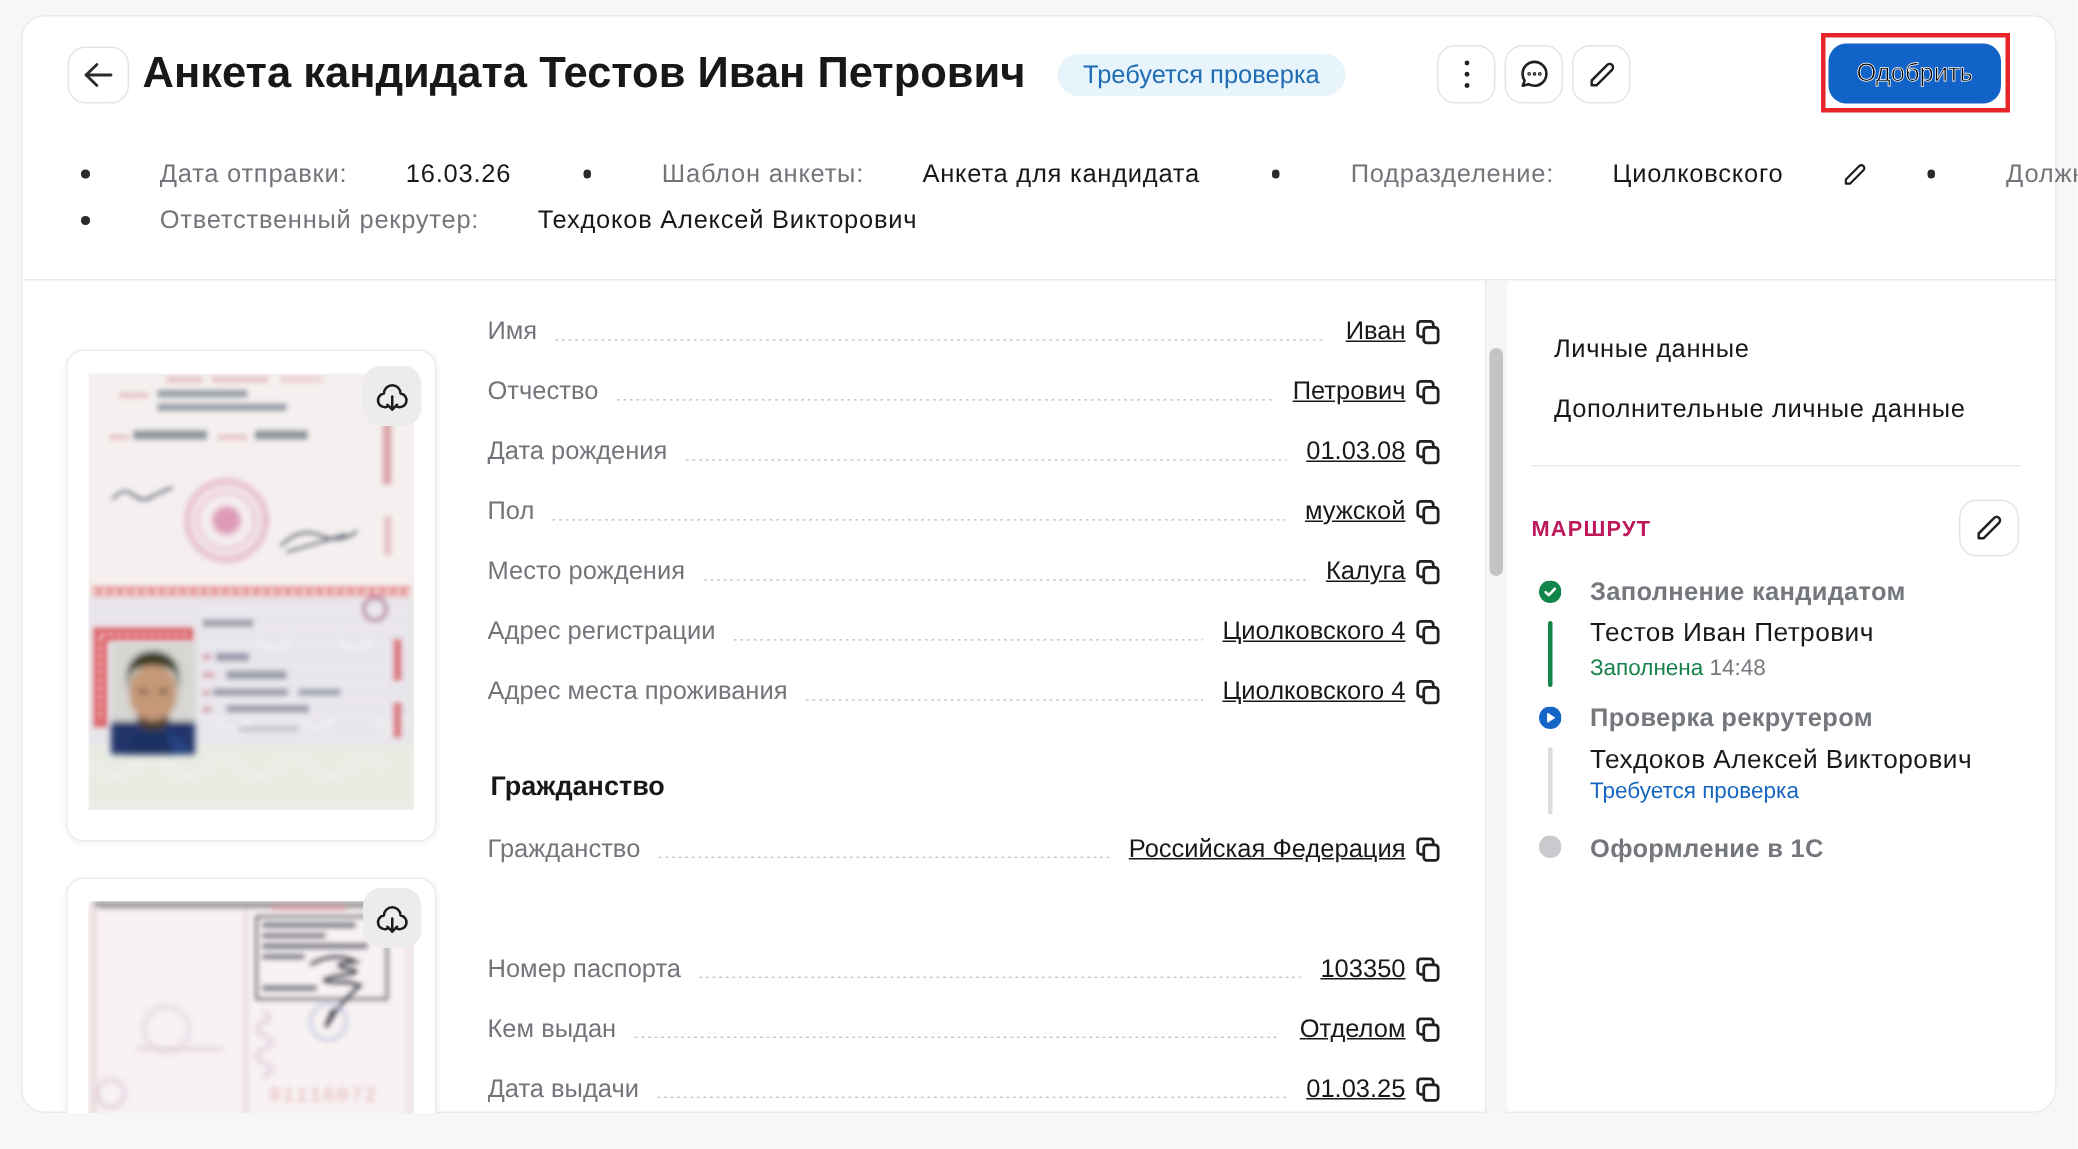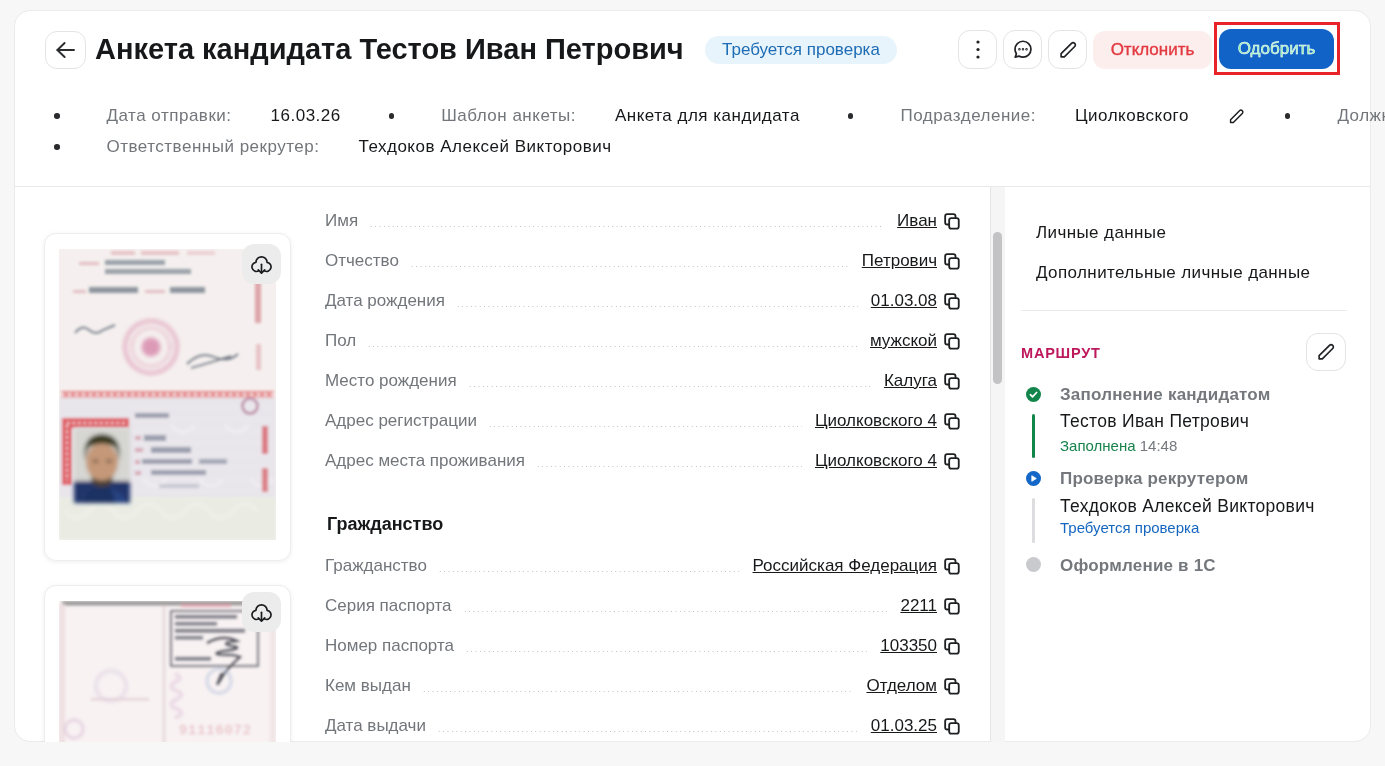--- a/index.html
+++ b/index.html
@@ -17,21 +17,21 @@
   .title { left:95px; top:33px; font-size:29px; font-weight:700; letter-spacing:0; color:#17181a; white-space:nowrap; }
   .badge { left:705px; top:36px; height:28px; padding:0 17px; border-radius:14px;
            background:#e8f4fc; color:#1d6cb4; font-size:17px; display:flex; align-items:center; }
   .btn-dots { left:958px; top:30px; width:39px; height:39px; }
   .btn-chat { left:1003px; top:30px; width:39px; height:39px; }
   .btn-pen  { left:1048px; top:30px; width:39px; height:39px; }
   .btn-reject { left:1093px; top:31px; width:119px; height:38px; border-radius:12px;
                 background:#fdeeee; color:#e23a40; font-size:17px; -webkit-text-stroke:0.4px #e23a40; display:flex;
                 align-items:center; justify-content:center; }
   .btn-approve { left:1219px; top:29px; width:115px; height:40px; border-radius:12px;
-                 background:#1263c8; color:#86efac; font-size:17px; -webkit-text-stroke:0.5px #fff; display:flex;
+                 background:#1263c8; color:#000000; font-size:17px; -webkit-text-stroke:0.5px #fff; display:flex;
                  align-items:center; justify-content:center; }
   .redbox { left:1214px; top:22px; width:126px; height:53px; border:3.5px solid #e82329; }
   .meta { display:flex; align-items:center; font-size:17px; letter-spacing:0.5px; white-space:nowrap; color:#17181a;gap:31px; }
   .meta .dot { width:5.5px; height:5.5px; border-radius:50%; background:#2a2b2d; margin-right:16px; flex:0 0 auto; }
   .meta .dot2 { }
   .meta .lab { color:#72767b; margin-right:8px; }
   .meta .val { margin-right:17px; }
   .meta1 { left:54px; top:105px; height:22px; }
   .meta2 { left:54px; top:136px; height:22px; }
   .hdiv { left:15px; top:186px; width:1355px; height:1px; background:#e9e9eb; }
@@ -96,21 +96,20 @@
       <circle cx="8.8" cy="11.7" r="0.4" fill="#202124"></circle>
         <circle cx="12.5" cy="11.7" r="0.4" fill="#202124"></circle>
         <circle cx="16.2" cy="11.7" r="0.4" fill="#202124"></circle>
     </svg>
   </div>
   <div class="abs iconbtn btn-pen">
     <svg width="22" height="22" viewBox="0 0 24 24" fill="none" stroke="#202124" stroke-width="1.8" stroke-linecap="round" stroke-linejoin="round">
       <path d="M4.5 19.5 h3.5 L19.3 8.2 a2.47 2.47 0 0 0 -3.5 -3.5 L4.5 16 v3.5"></path>
     </svg>
   </div>
-  <div class="abs btn-reject">Отклонить</div>
   <div class="abs btn-approve">Одобрить</div>
   <div class="abs redbox"></div>
 
   <div class="abs meta meta1">
     <span class="dot"></span>
       <span class="lab">Дата отправки:</span>
       <span class="val">16.03.26</span>
     <span class="dot dot2"></span>
       <span class="lab">Шаблон анкеты:</span>
       <span class="val">Анкета для кандидата</span>
@@ -329,29 +328,20 @@
   <div class="abs h2">Гражданство</div>
   <div class="abs row" style="top:546px">
       <span class="lab">Гражданство</span>
       <div class="lead"></div>
       <span class="val">Российская Федерация</span>
       <svg width="20" height="20" viewBox="0 0 24 24" fill="none" stroke="#1f2022" stroke-width="2.2" stroke-linecap="round" stroke-linejoin="round">
         <rect x="8.6" y="8.6" width="11.5" height="12.5" rx="2.6"></rect>
         <path d="M16.2 8.6 V6.3 a2.5 2.5 0 0 0 -2.5 -2.5 H6.3 a2.5 2.5 0 0 0 -2.5 2.5 v7.4 a2.5 2.5 0 0 0 2.5 2.5 h2.3"></path>
       </svg>
     </div>
-  <div class="abs row" style="top:586px">
-      <span class="lab">Серия паспорта</span>
-      <div class="lead"></div>
-      <span class="val">2211</span>
-      <svg width="20" height="20" viewBox="0 0 24 24" fill="none" stroke="#1f2022" stroke-width="2.2" stroke-linecap="round" stroke-linejoin="round">
-        <rect x="8.6" y="8.6" width="11.5" height="12.5" rx="2.6"></rect>
-        <path d="M16.2 8.6 V6.3 a2.5 2.5 0 0 0 -2.5 -2.5 H6.3 a2.5 2.5 0 0 0 -2.5 2.5 v7.4 a2.5 2.5 0 0 0 2.5 2.5 h2.3"></path>
-      </svg>
-    </div>
   <div class="abs row" style="top:626px">
       <span class="lab">Номер паспорта</span>
       <div class="lead"></div>
       <span class="val">103350</span>
       <svg width="20" height="20" viewBox="0 0 24 24" fill="none" stroke="#1f2022" stroke-width="2.2" stroke-linecap="round" stroke-linejoin="round">
         <rect x="8.6" y="8.6" width="11.5" height="12.5" rx="2.6"></rect>
         <path d="M16.2 8.6 V6.3 a2.5 2.5 0 0 0 -2.5 -2.5 H6.3 a2.5 2.5 0 0 0 -2.5 2.5 v7.4 a2.5 2.5 0 0 0 2.5 2.5 h2.3"></path>
       </svg>
     </div>
   <div class="abs row" style="top:666px">

